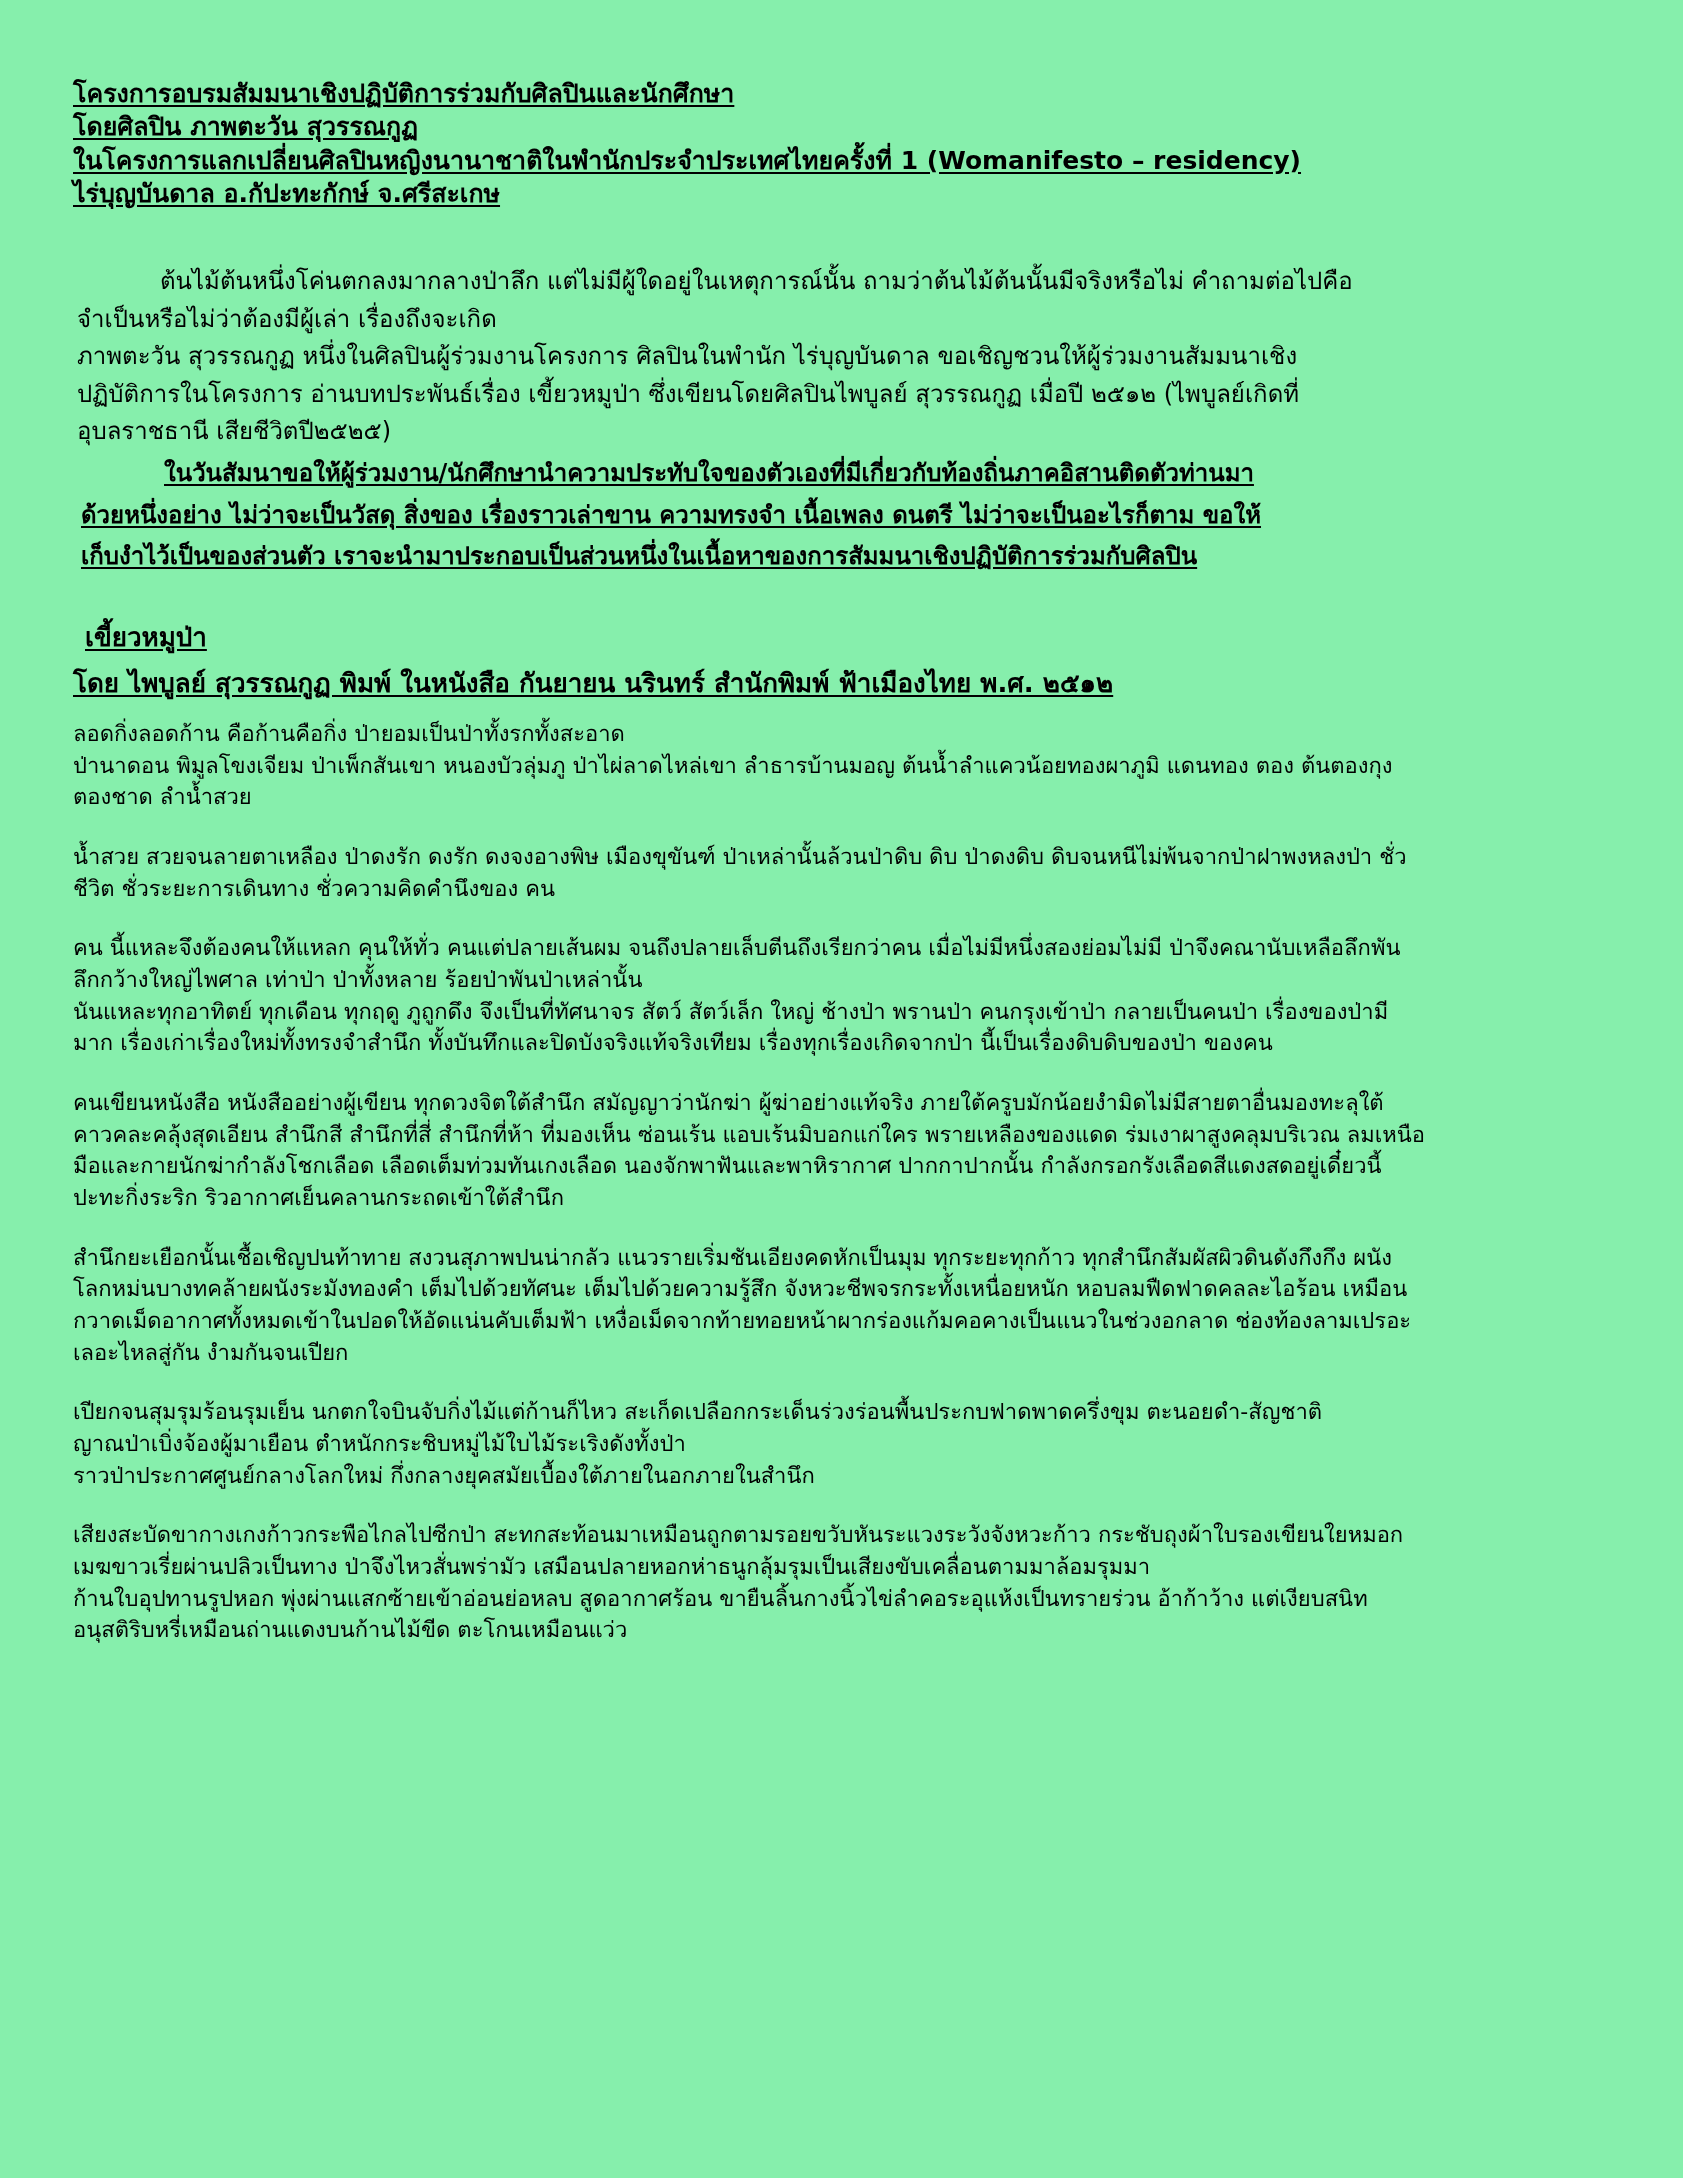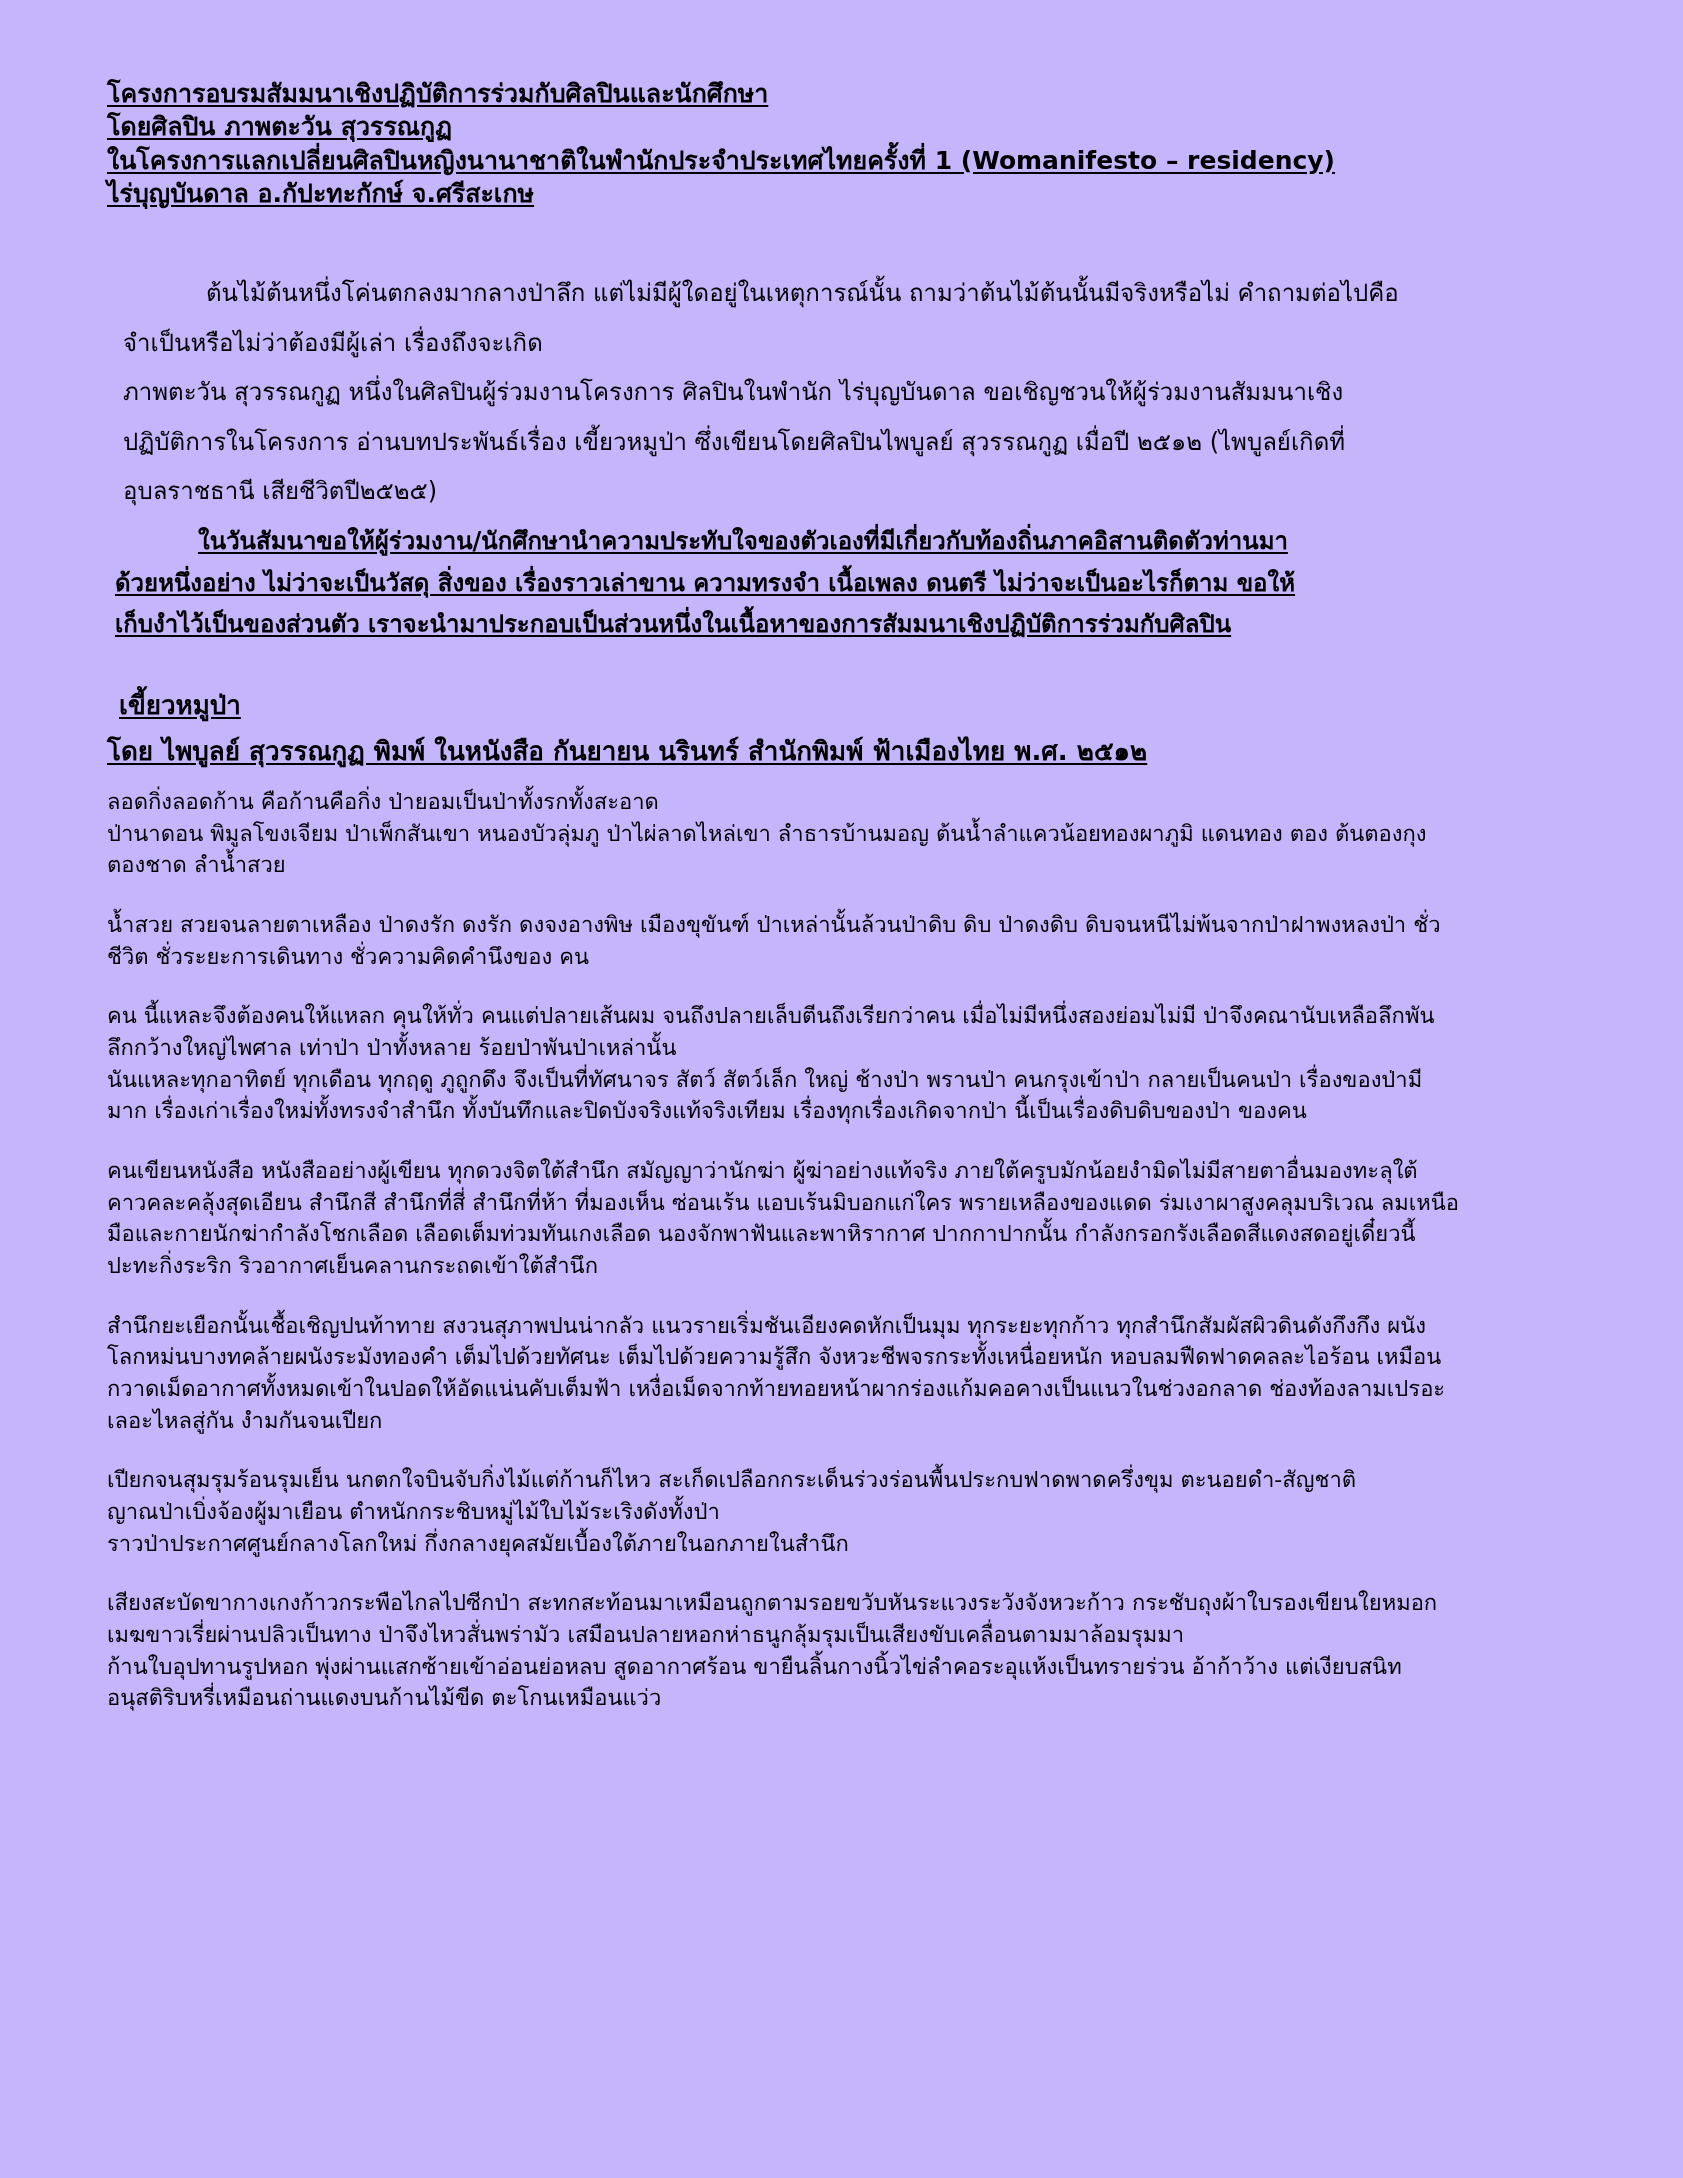--- a/index.html
+++ b/index.html
@@ -8,23 +8,23 @@
     background: #ffffff;
   }
   body {
     font-family: "DejaVu Sans", "Liberation Sans", sans-serif;
     color: #000000;
   }
   .page {
     position: relative;
     width: 1683px;
     height: 2178px;
-    background: #c4b5fd;
+    background: #86efac;
     box-sizing: border-box;
-    padding: 77px 73px 40px 107px;
+    padding: 77px 73px 40px 73px;
     overflow: hidden;
   }
   .doc {
     width: 1537px;
   }
   .hd {
     font-size: 25px;
     line-height: 1.33;
     font-weight: bold;
     text-decoration: underline;
@@ -38,21 +38,21 @@
   .gap-lg { height: 51px; }
   .gap-md { height: 26px; }
   .gap-sm { height: 17px; }
 
   .body-lg {
     font-size: 24px;
     line-height: 1.40;
     text-align: left;
   }
   .body-lg p {
-    margin: 16px;
+    margin: 4px;
   }
   .indent {
     text-indent: 83px;
   }
   .callout {
     font-size: 24px;
     line-height: 1.40;
     font-weight: bold;
     text-decoration: underline;
     text-underline-offset: 3px;

